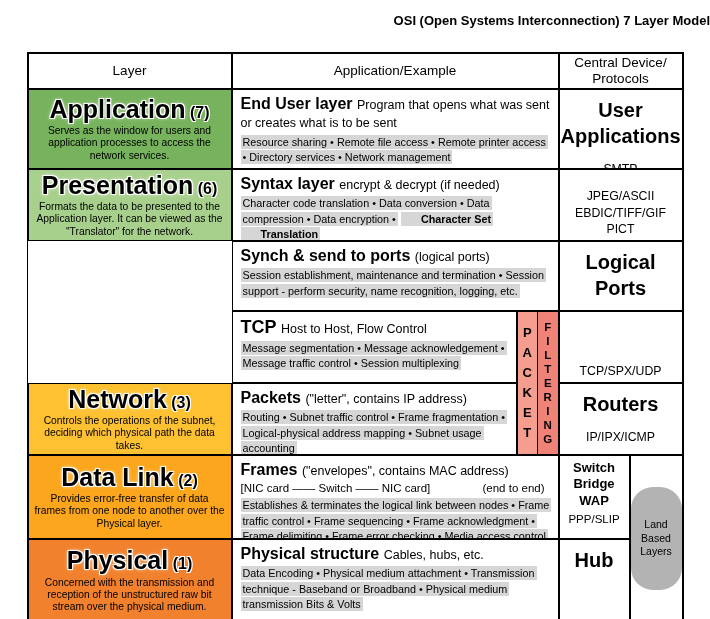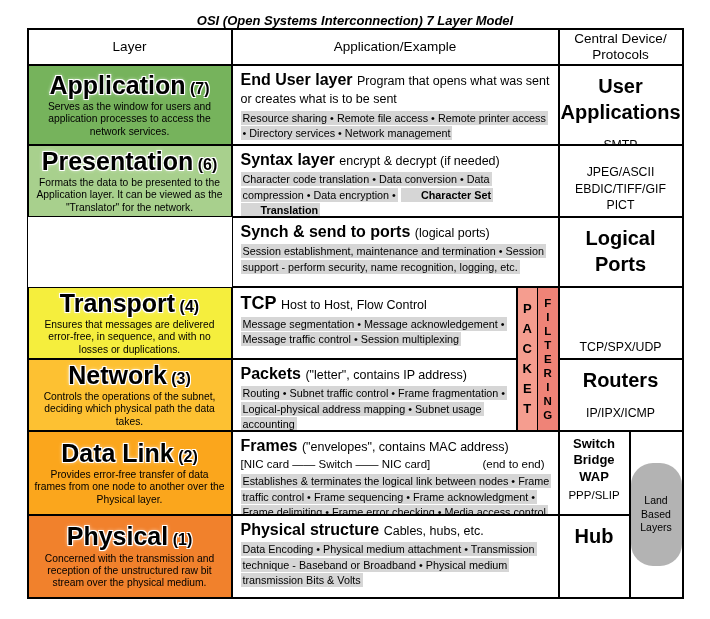--- a/index.html
+++ b/index.html
@@ -1,19 +1,19 @@
 <!DOCTYPE html>
 <html><head>
 <meta charset="utf-8">
 <style>
   * { margin:0; padding:0; box-sizing:border-box; }
   html,body { width:710px; height:619px; background:#fff; overflow:hidden;
     font-family:"Liberation Sans", sans-serif; color:#000; }
   .page { padding-top:13px; }
-  .title { text-align:center; font-weight:bold; font-size:13px; margin-bottom:0;font-style:italic; }
+  .title { text-align:right; font-weight:bold; font-size:13px; margin-bottom:24px; }
 
   .osi-table { display:grid; margin:0 auto; width:657px;
     grid-template-columns:204px 285px 42px 71px 53px;
     grid-template-rows:36px 80px 72px 70px 72px 72px 84px 83px;
     border:1px solid #000; background:#fff; }
   .cell { border:1px solid #000; overflow:hidden; background:#fff; }
 
   .gc1{grid-column:1} .gc2{grid-column:2} .gc23{grid-column:2 / span 2}
   .gc3{grid-column:3} .gc4{grid-column:4} .gc45{grid-column:4 / span 2} .gc5{grid-column:5}
   .gr1{grid-row:1} .gr2{grid-row:2} .gr3{grid-row:3} .gr4{grid-row:4}
@@ -131,27 +131,20 @@
       <div class="ex-details">
         <span class="hl" style="background-color: rgb(214, 214, 214);">Session establishment, maintenance and termination • Session support - perform security, name recognition, logging, etc.</span>
       </div>
     </div>
     <div class="cell dev-cell gr4 gc45">
       <div class="dev-title">Logical Ports</div>
       <div class="dev-protocols">RPC/SQL/NFS
 NetBIOS names</div>
     </div>
 
-    <div class="cell layer-cell gr5 gc1" style="background-color: rgb(245, 238, 61);">
-      <div class="layer-title">
-        <span class="layer-name">Transport</span>
-        <span class="layer-num">(4)</span>
-      </div>
-      <div class="layer-desc">Ensures that messages are delivered error-free, in sequence, and with no losses or duplications.</div>
-    </div>
     <div class="cell ex-cell gr5 gc2">
       <div class="ex-heading">
         <span class="ex-title xl">TCP</span>
         <span class="ex-sub">Host to Host, Flow Control</span>
       </div>
       <div class="ex-details">
         <span class="hl" style="background-color: rgb(214, 214, 214);">Message segmentation • Message acknowledgement • Message traffic control • Session multiplexing</span>
       </div>
     </div>
     <div class="cell dev-cell center gr5 gc45">

